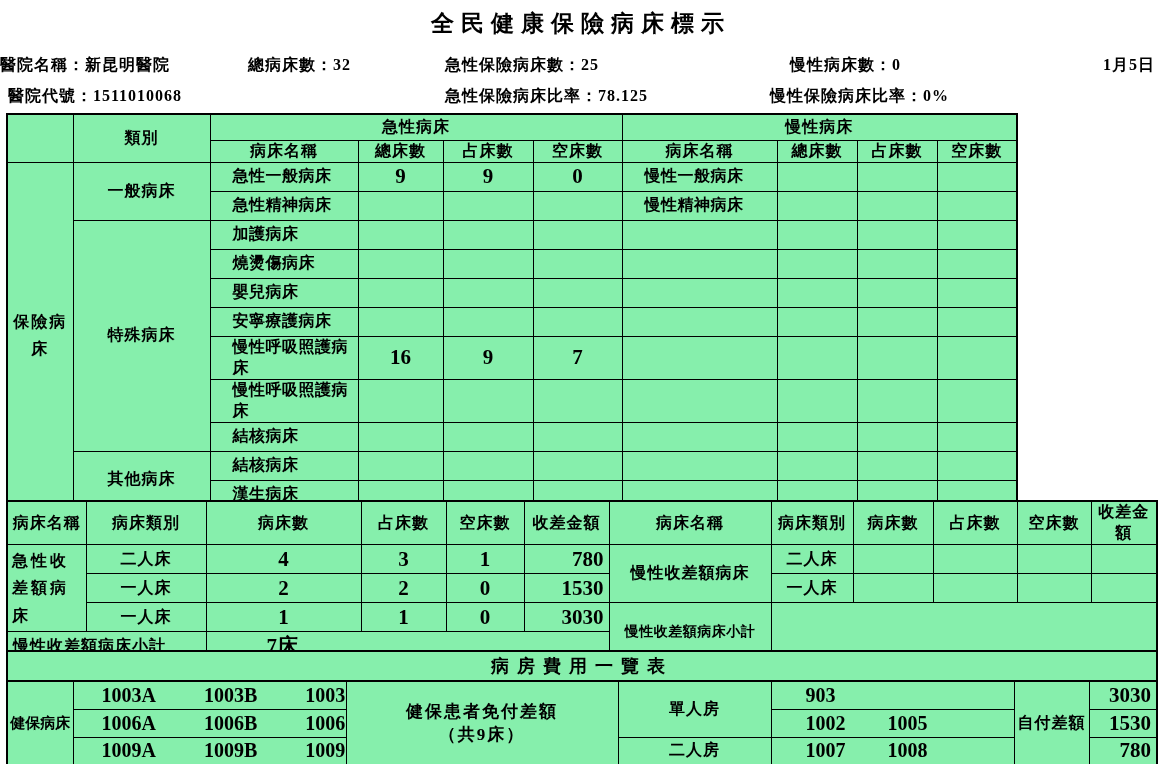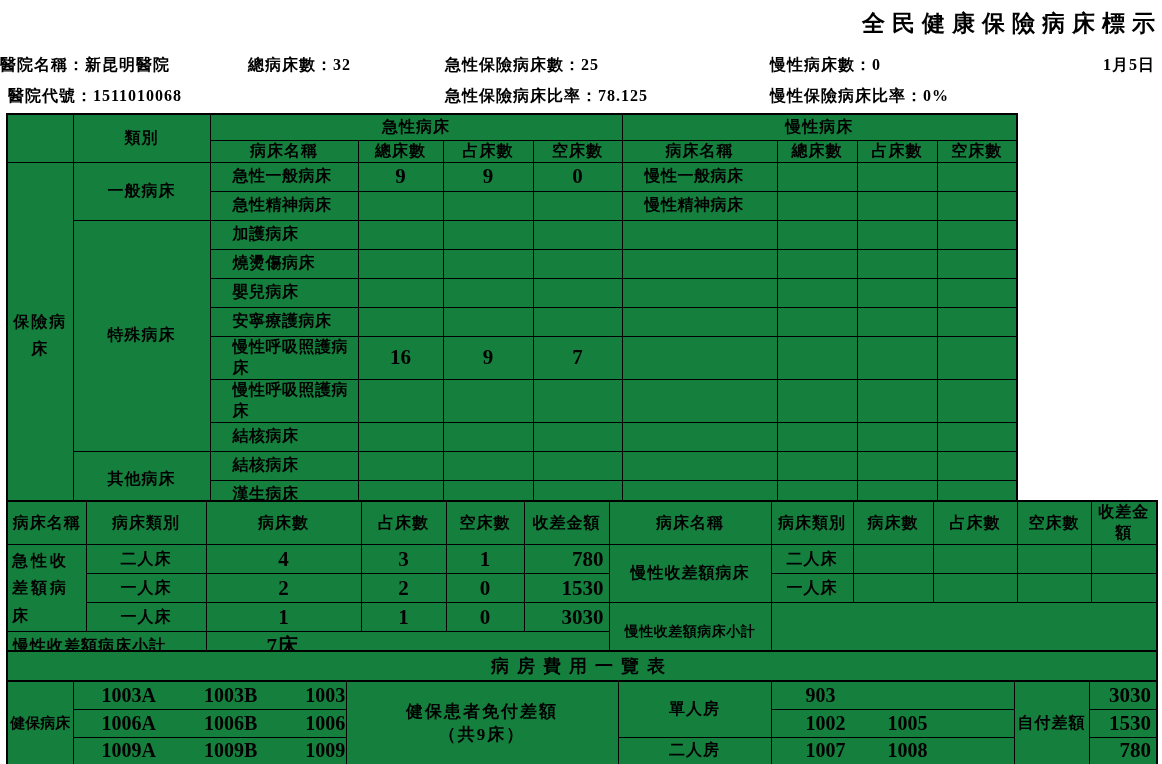--- a/index.html
+++ b/index.html
@@ -1,26 +1,26 @@
 <!DOCTYPE html>
 <html><head>
 <meta charset="utf-8">
 <style>
   * { margin:0; padding:0; box-sizing:border-box; }
   html,body { width:1162px; height:764px; background:#ffffff; overflow:hidden;
     font-family:"Liberation Serif","DejaVu Serif",serif; font-weight:bold; color:#000; }
   .abs { position:absolute; }
   #page { position:relative; width:1162px; height:764px; background:#fff; }
 
-  #doc-title { top:8px; left:0; width:1162px; text-align:right;
+  #doc-title { top:8px; left:0; width:1162px; text-align:center;
     font-size:23px; letter-spacing:7px; }
 
   .info-item { position:absolute; font-size:16px; letter-spacing:1px; white-space:nowrap; }
 
-  table { border-collapse:collapse; table-layout:fixed; background:#15803d; }
+  table { border-collapse:collapse; table-layout:fixed; background:#86efac; }
   td, th { border:1px solid #000; font-size:16px; letter-spacing:1px;
     text-align:center; vertical-align:middle; overflow:hidden; }
   .outer { border:2px solid #000; }
 
   #table1 { top:113px; left:6px; width:1010px; }
   #table2 { top:500px; left:6px; width:1150px; }
   #table3 { top:650px; left:6px; width:1150px; }
 
   .h26{height:26px;} .h22{height:22px;} .h29{height:29px;} .h23{height:23px;}
   .h30{height:30px;} .h28{height:28px;}
@@ -44,21 +44,21 @@
 </head>
 <body>
 
 <div id="page">
 
   <div id="doc-title" class="abs">全民健康保險病床標示</div>
 
   <div class="info-item" style="top:55px; left:0;">醫院名稱：新昆明醫院</div>
   <div class="info-item" style="top:55px; left:248px;">總病床數：32</div>
   <div class="info-item" style="top:55px; left:445px;">急性保險病床數：25</div>
-  <div class="info-item" style="top:55px; left:770px;">慢性病床數：0</div>
+  <div class="info-item" style="top:55px; left:790px;">慢性病床數：0</div>
   <div class="info-item" style="top:55px; left:1103px;">1月5日</div>
   <div class="info-item" style="top:86px; left:8px;">醫院代號：1511010068</div>
   <div class="info-item" style="top:86px; left:445px;">急性保險病床比率：78.125</div>
   <div class="info-item" style="top:86px; left:770px;">慢性保險病床比率：0%</div>
 
   <table id="table1" class="abs outer">
     <colgroup>
       <col style="width:66px">
         <col style="width:137px">
         <col style="width:148px">

